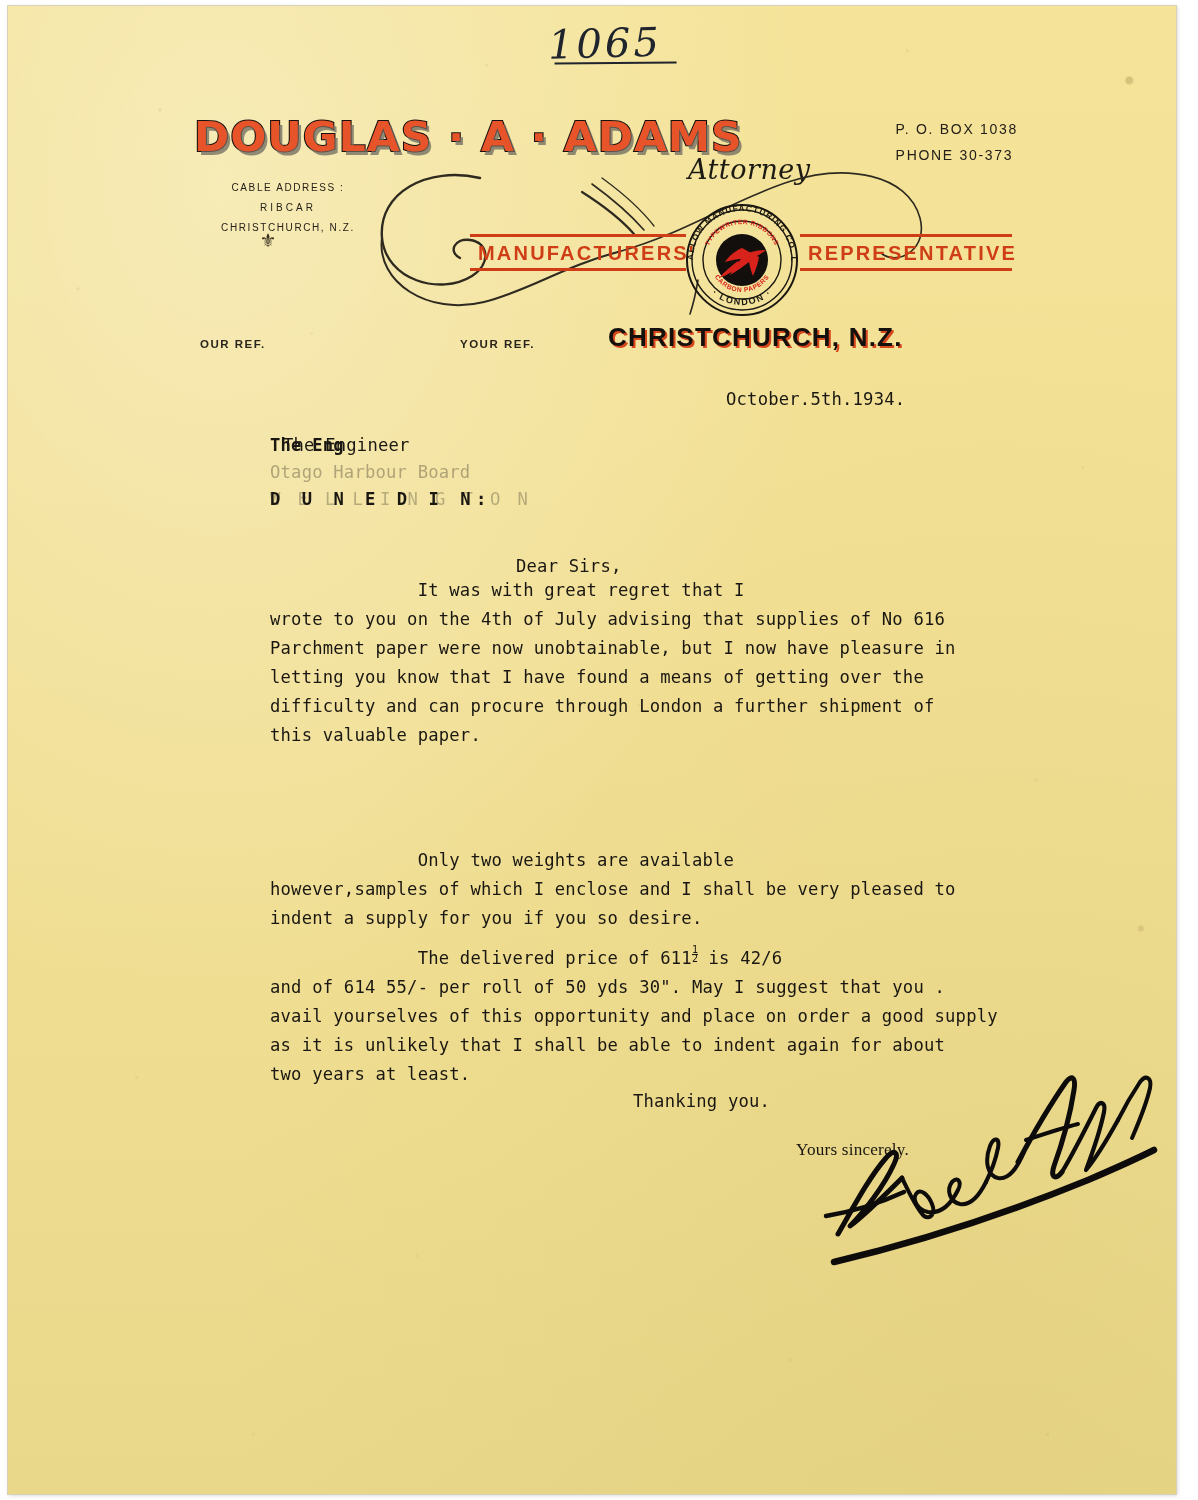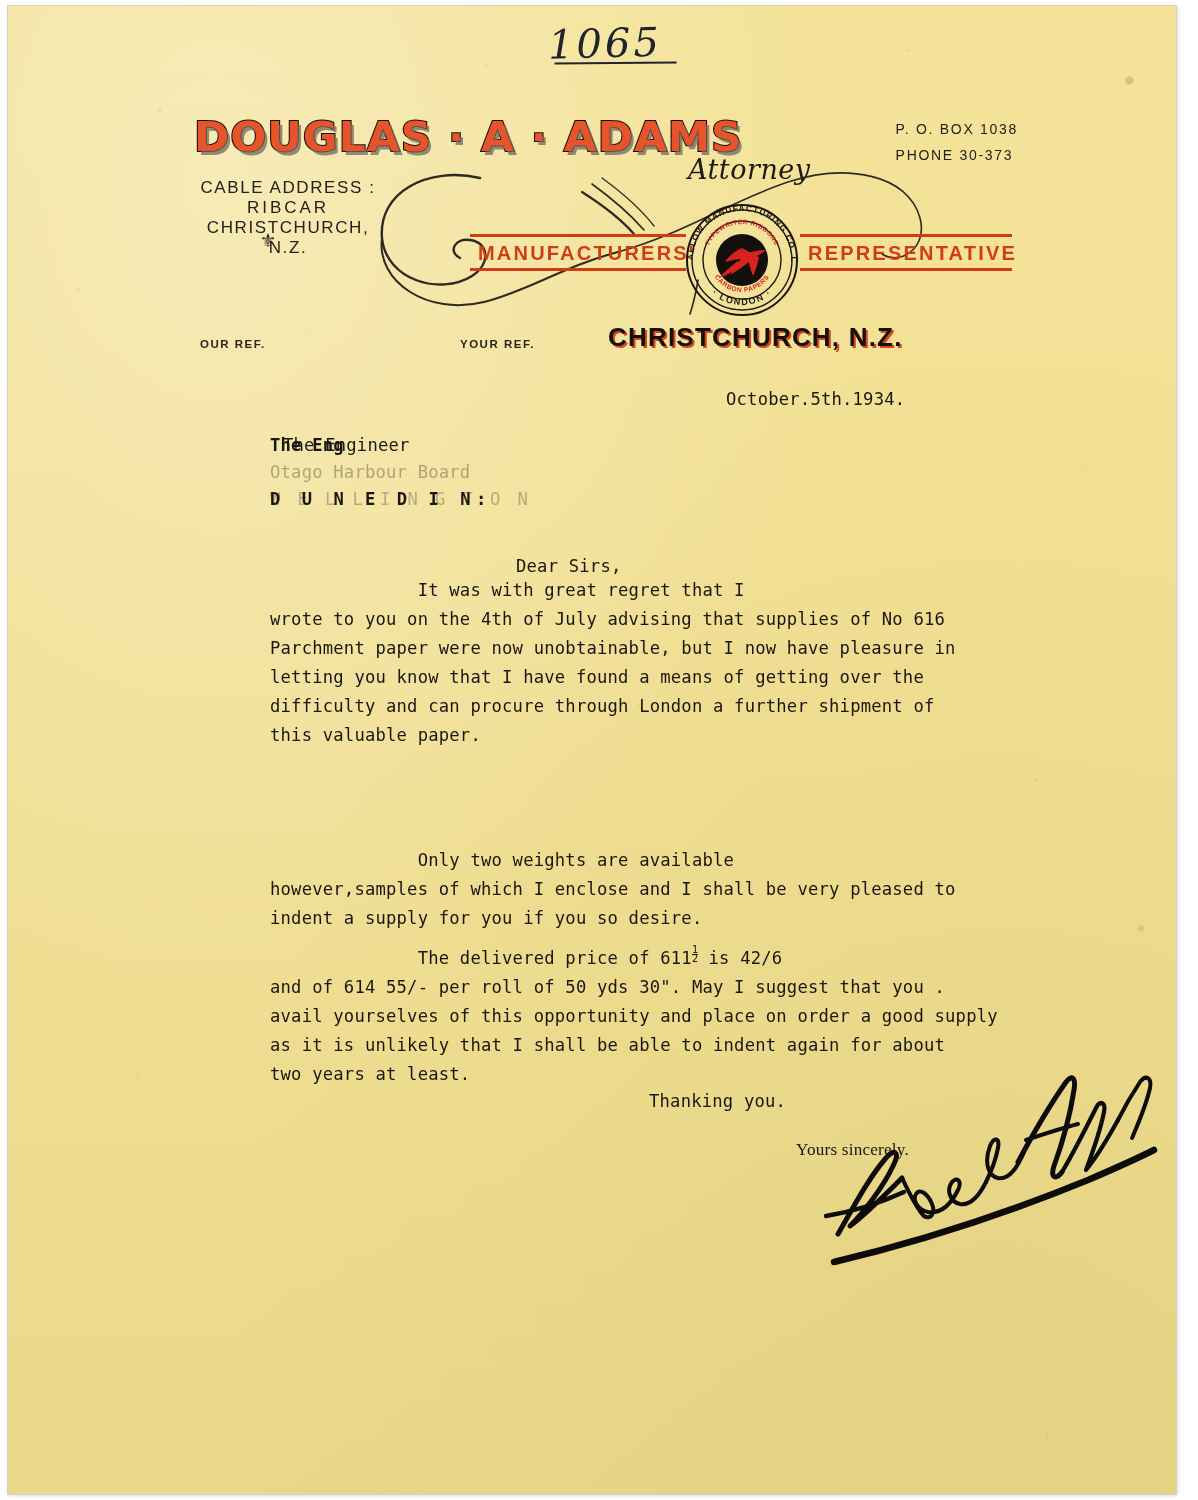--- a/index.html
+++ b/index.html
@@ -86,21 +86,21 @@
     transform: scaleX(1.06);
     transform-origin: left center;
   }
 
   #cable-block {
     position: absolute;
     left: 190px; top: 172px;
     width: 180px;
     text-align: center;
     font-family: "Liberation Sans", sans-serif;
-    font-size: 17px;
+    font-size: 10px;
     letter-spacing: 1.6px;
     color: #25211a;
     line-height: 20px;
   }
   #cable-block .mid { font-weight: normal; letter-spacing: 3px; }
 
   #emblem-mini {
     position: absolute;
     left: 248px; top: 224px;
     width: 24px; height: 22px;
@@ -238,21 +238,21 @@
   #salutation { position: absolute; left: 508px; top: 546px; }
 
   .para {
     position: absolute;
     left: 262px;
   }
   #p1 { top: 570px; }
   #p2 { top: 742px; }
   #p3 { top: 840px; }
   #p4 { top: 938px; }
-  #thanks { position: absolute; left: 625px; top: 1081px; margin-left: 16px; }
+  #thanks { position: absolute; left: 625px; top: 1081px; }
   #signoff { position: absolute; left: 788px; top: 1129px; font-family: Liberation Serif, serif; }
 
   .frac {
     display: inline-block;
     font-size: 10px;
     line-height: 8px;
     text-align: center;
     vertical-align: 2px;
     letter-spacing: 0;
   }

